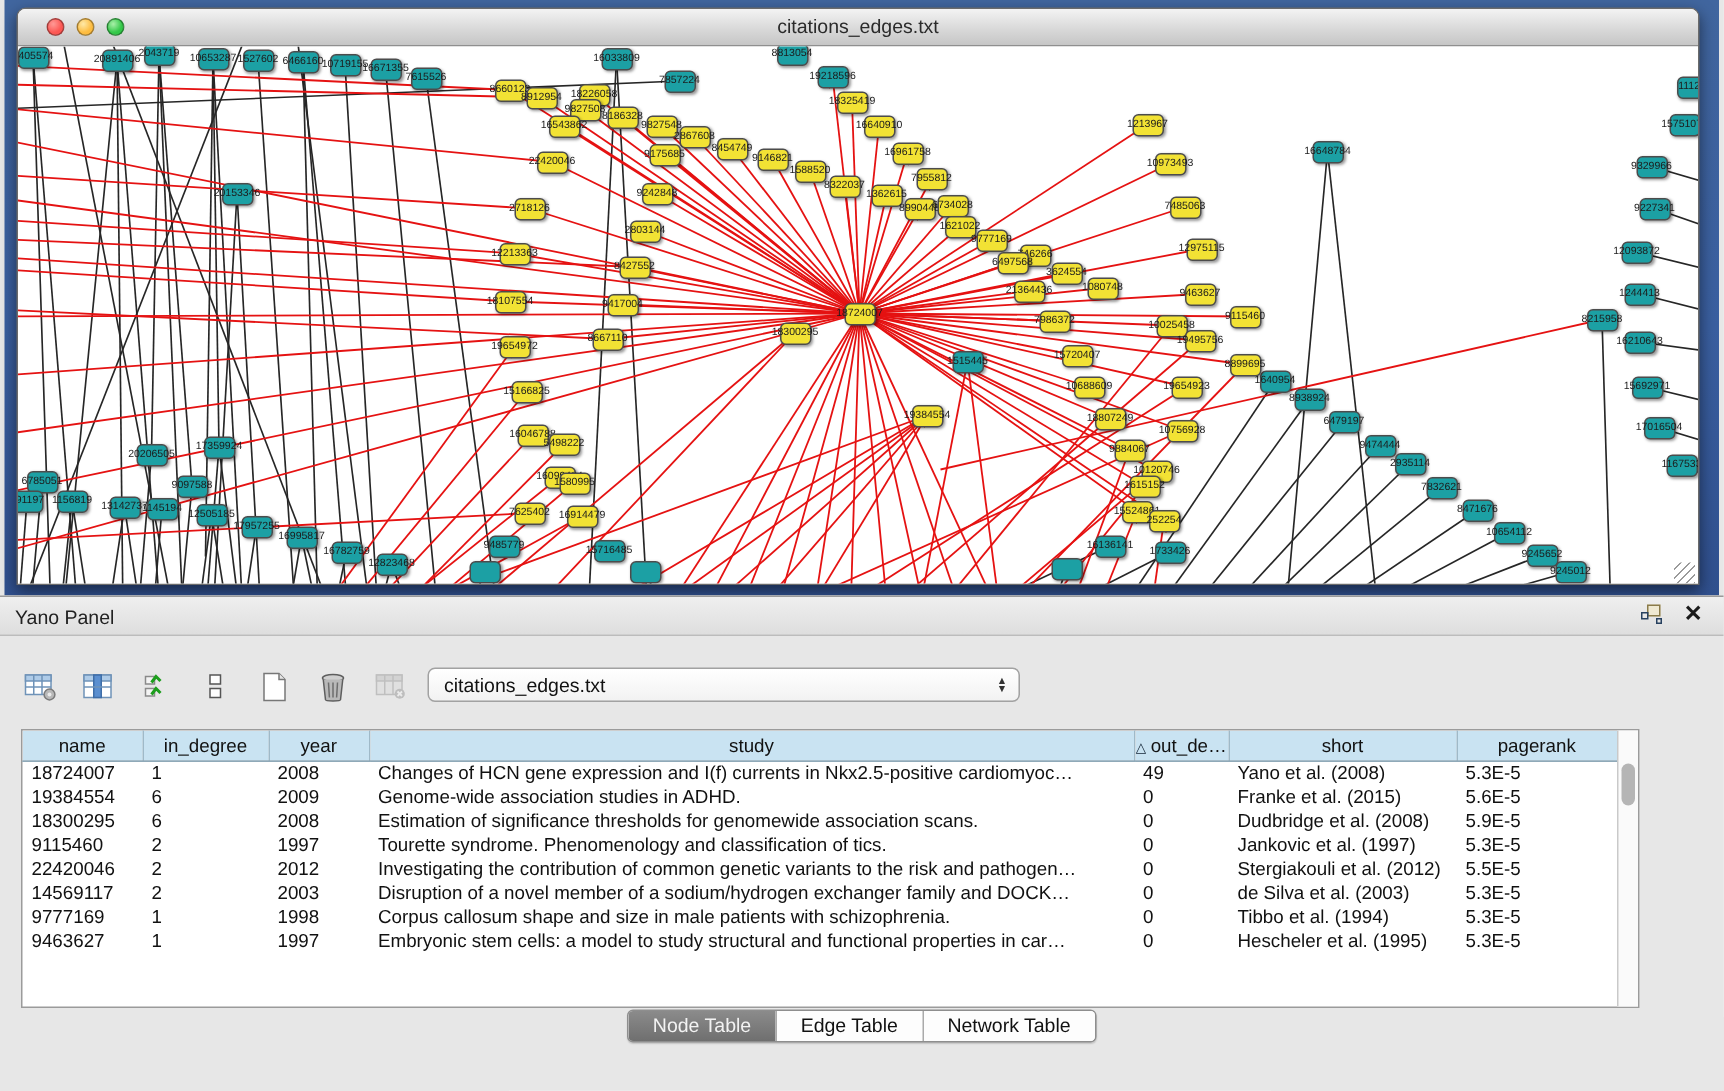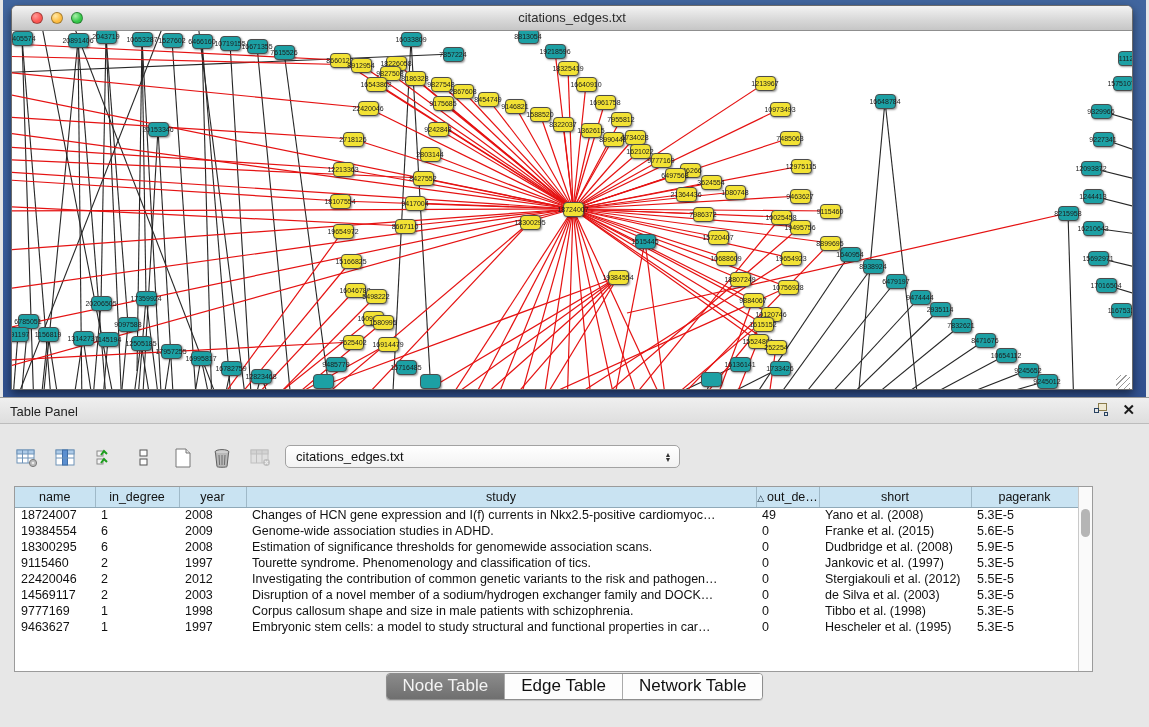--- a/index.html
+++ b/index.html
@@ -49,21 +49,21 @@
   table.grid { border-collapse:collapse; table-layout:fixed; width:1063px; font-size:12.5px; }
   table.grid th { height:20px; background:#c9e3f2; border-right:1px solid #9fb9c8; border-bottom:1px solid #8fa9b8;
     font-weight:normal; color:#111; text-align:center; overflow:hidden; white-space:nowrap; }
   table.grid td { height:16px; padding:0 0 0 6px; color:#111; overflow:hidden; white-space:nowrap; text-overflow:clip; }
   .vscroll { position:absolute; right:0; top:0; width:14px; height:184px; background:#fafafa; border-left:1px solid #c9c9c9; }
   .vscroll .thumb { position:absolute; left:2px; top:22px; width:9px; height:28px; border-radius:5px; background:#b5b5b5; }
   .sort-tri { font-size:9px; margin-right:3px; color:#123; }
   .tabsrow { position:absolute; left:0; top:276px; width:1149px; display:flex; justify-content:center; }
   .seg { display:flex; border:1px solid #8e8e8e; border-radius:4px; overflow:hidden; background:#fff;
     box-shadow:0 1px 1px rgba(0,0,0,.15); }
-  .seg .tab { padding:2px 16px 3px 16px; font-size:17px; color:#111; border-right:1px solid #aaa; background:#fdfdfd;text-align:right; }
+  .seg .tab { padding:2px 16px 3px 16px; font-size:13px; color:#111; border-right:1px solid #aaa; background:#fdfdfd;text-align:right; }
   .seg .tab:last-child { border-right:none; }
   .seg .tab.sel { background:linear-gradient(180deg,#8b8b8b,#6f6f6f); color:#f3f3f3; }
   .statusbar { position:absolute; left:0; bottom:0; width:1149px; height:26px; background:#e2e2e2; border-top:1px solid #a5a5a5; }
   .statusbar .mem { position:absolute; right:36px; top:6px; font-size:11.5px; color:#222; }
   .statusbar .orb { position:absolute; right:14px; top:5px; width:14px; height:14px; border-radius:50%;
     border:1px solid #2e7d32; background:radial-gradient(circle at 35% 30%,#8fe08f,#3cb943 65%); }
   .icon-svg { display:block; }
 </style>
 </head>
 <body>
@@ -650,21 +650,21 @@
             <span class="lbl">18724007</span>
           </div>
         </div>
       <div class="resize-grip"></div>
     </div>
   </div>
 </div>
 
 <div class="table-panel">
   <div class="panel-header">
-    <span class="panel-title">Table Panel</span>
+    <span class="panel-title">Yano Panel</span>
     <span class="hdr-actions">
       <span class="float-icon">
           <span class="sq1"></span>
           <span class="sq2"></span>
           <span class="sq3"></span>
         </span>
       <span class="close-icon">✕</span>
     </span>
   </div>
 
@@ -816,21 +816,21 @@
             <td>0</td>
             <td>de Silva et al. (2003)</td>
             <td>5.3E-5</td>
           </tr>
           <tr>
             <td>9777169</td>
             <td>1</td>
             <td>1998</td>
             <td>Corpus callosum shape and size in male patients with schizophrenia.</td>
             <td>0</td>
-            <td>Tibbo et al. (1998)</td>
+            <td>Tibbo et al. (1994)</td>
             <td>5.3E-5</td>
           </tr>
           <tr>
             <td>9463627</td>
             <td>1</td>
             <td>1997</td>
             <td>Embryonic stem cells: a model to study structural and functional properties in car…</td>
             <td>0</td>
             <td>Hescheler et al. (1995)</td>
             <td>5.3E-5</td>

